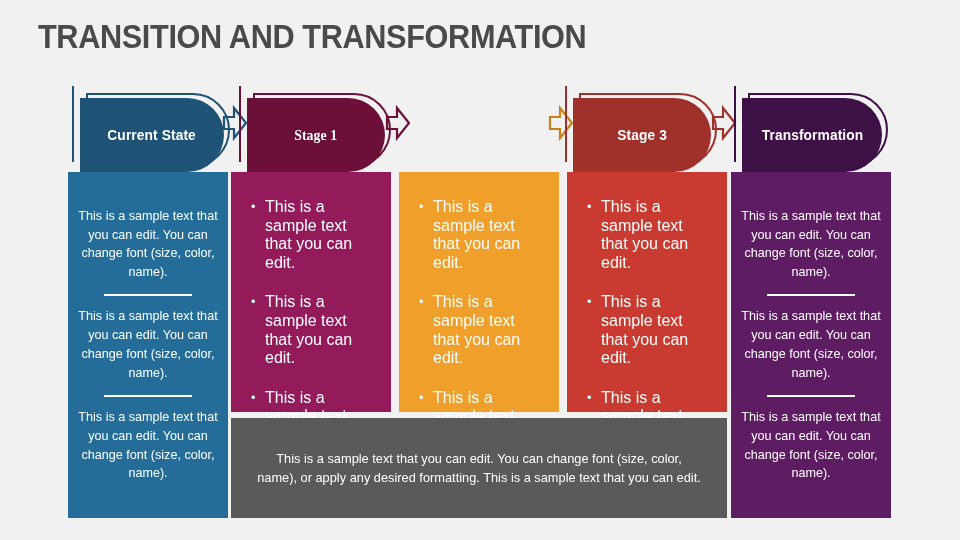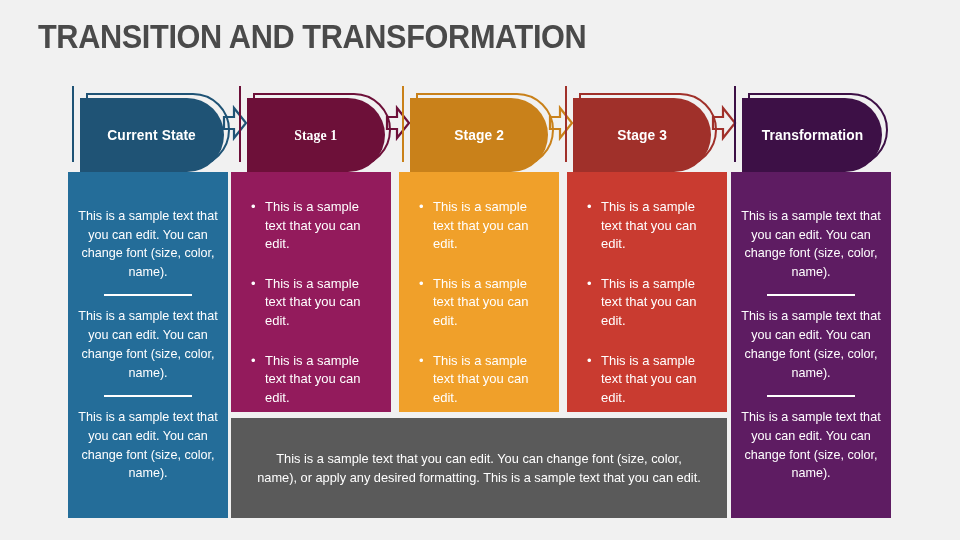--- a/index.html
+++ b/index.html
@@ -143,21 +143,21 @@
     font-size: 13px;
     line-height: 18.6px;
     width: 18px;
     flex: 0 0 18px;
     text-align: left;
     padding-left: 4px;
   }
 
   .bullet-text {
     color: #FFFFFF;
-    font-size: 13px;
+    font-size: 16px;
     line-height: 18.6px;
     text-align: left;
     flex: 1 1 auto;
   }
 
   
   #footer-box {
     position: absolute;
     left: 231px;
     top: 418px;
@@ -205,27 +205,20 @@
       <span class="banner-label">Stage 1</span>
     </div>
   </div>
 
   <div class="flow-arrow" style="left:385px;">
     <svg viewBox="0 0 26 38" xmlns="http://www.w3.org/2000/svg">
       <path d="M2 13 L12 13 L12 4 L24 19 L12 34 L12 25 L2 25 Z" fill="none" stroke="#6D1039" stroke-width="2.2" stroke-linejoin="miter"></path>
     </svg>
   </div>
 
-  <div class="banner" style="left:410px; width:138px; color:#C9811A;">
-    <div class="banner-tick"></div>
-    <div class="banner-outline"></div>
-    <div class="banner-fill" style="background:#C9811A;">
-      <span class="banner-label">Stage 2</span>
-    </div>
-  </div>
 
   <div class="flow-arrow" style="left:548px;">
     <svg viewBox="0 0 26 38" xmlns="http://www.w3.org/2000/svg">
       <path d="M2 13 L12 13 L12 4 L24 19 L12 34 L12 25 L2 25 Z" fill="none" stroke="#C9811A" stroke-width="2.2" stroke-linejoin="miter"></path>
     </svg>
   </div>
 
   <div class="banner" style="left:573px; width:138px; color:#A0302A;">
     <div class="banner-tick"></div>
     <div class="banner-outline"></div>

